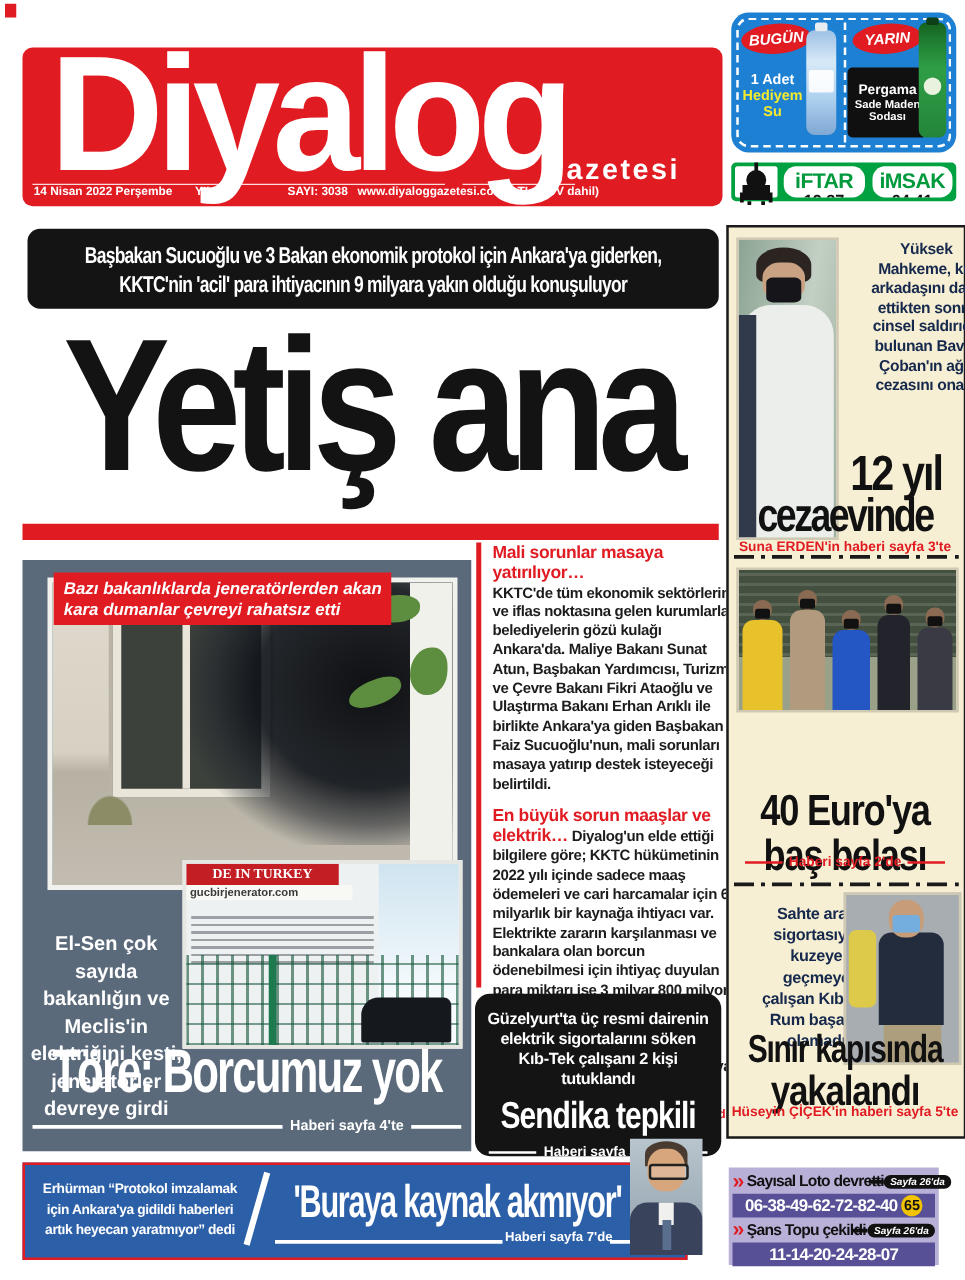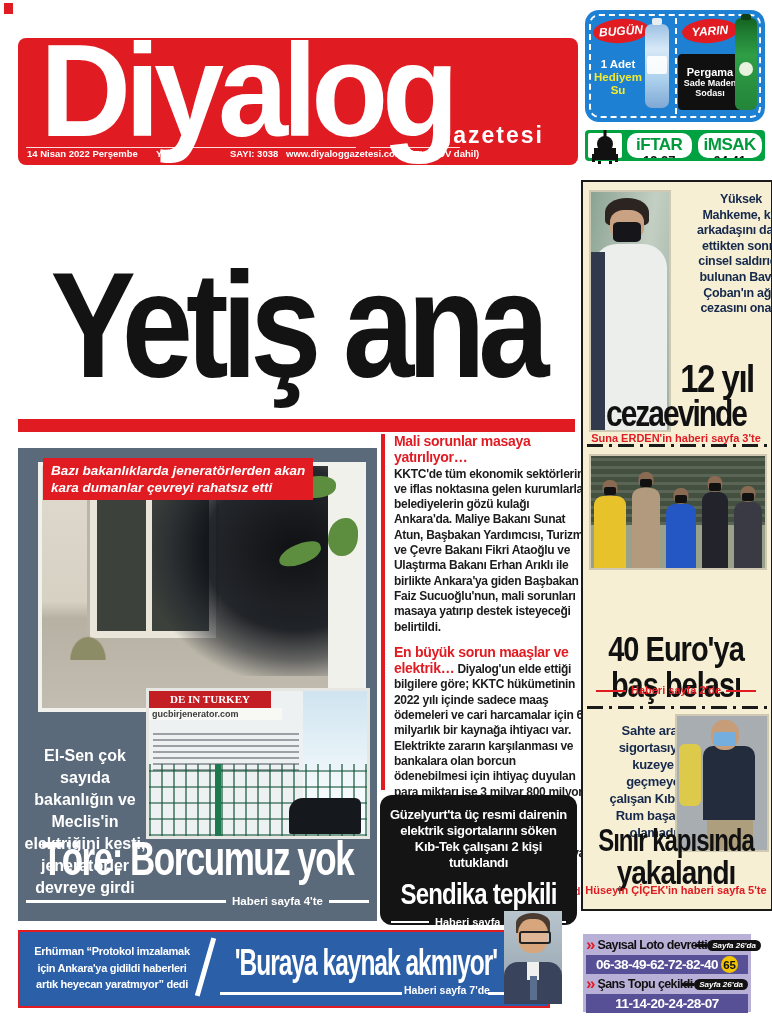--- a/index.html
+++ b/index.html
@@ -229,20 +229,26 @@
     <div class="prayer-pill">
       <div class="prayer-label">iFTAR</div>
       <div class="prayer-time">19.27</div>
     </div>
     <div class="prayer-pill">
       <div class="prayer-label">iMSAK</div>
       <div class="prayer-time">04.41</div>
     </div>
   </div>
 
+  <div class="kicker-box">
+    <div class="kicker-lines">
+      <div>Başbakan Sucuoğlu ve 3 Bakan ekonomik protokol için Ankara'ya giderken,</div>
+      <div>KKTC'nin 'acil' para ihtiyacının 9 milyara yakın olduğu konuşuluyor</div>
+    </div>
+  </div>
   <div class="headline-main">Yetiş ana</div>
   <div class="red-bar"></div>
 
   <div class="mid-col">
     <p><span class="mid-head">Mali sorunlar masaya yatırılıyor…</span><br>
       <span>KKTC'de tüm ekonomik sektörlerin ve iflas noktasına gelen kurumlarla belediyelerin gözü kulağı Ankara'da. Maliye Bakanı Sunat Atun, Başbakan Yardımcısı, Turizm ve Çevre Bakanı Fikri Ataoğlu ve Ulaştırma Bakanı Erhan Arıklı ile birlikte Ankara'ya giden Başbakan Faiz Sucuoğlu'nun, mali sorunları masaya yatırıp destek isteyeceği belirtildi.</span></p>
     <p><span class="mid-head">En büyük sorun maaşlar ve elektrik…</span><span> Diyalog'un elde ettiği bilgilere göre; KKTC hükümetinin 2022 yılı içinde sadece maaş ödemeleri ve cari harcamalar için 6 milyarlık bir kaynağa ihtiyacı var. Elektrikte zararın karşılanması ve bankalara olan borcun ödenebilmesi için ihtiyaç duyulan para miktarı ise </span><span style="font-weight:bold">3 milyar 800 milyon TL</span><span>. Kalkınma Bankası'nın batık kredileri için </span><span style="font-weight:bold">450 milyon</span><span>, belediyelerin borçlarını kapatmak için de </span><span style="font-weight:bold">450 milyon</span><span> civarında paraya ihtiyaç duyuluyor.</span></p>
     <div class="mid-byline">
       <div class="ln"></div>
       <div class="tx">Raif DOĞRU'nun haberi sayfa 6'da</div>

